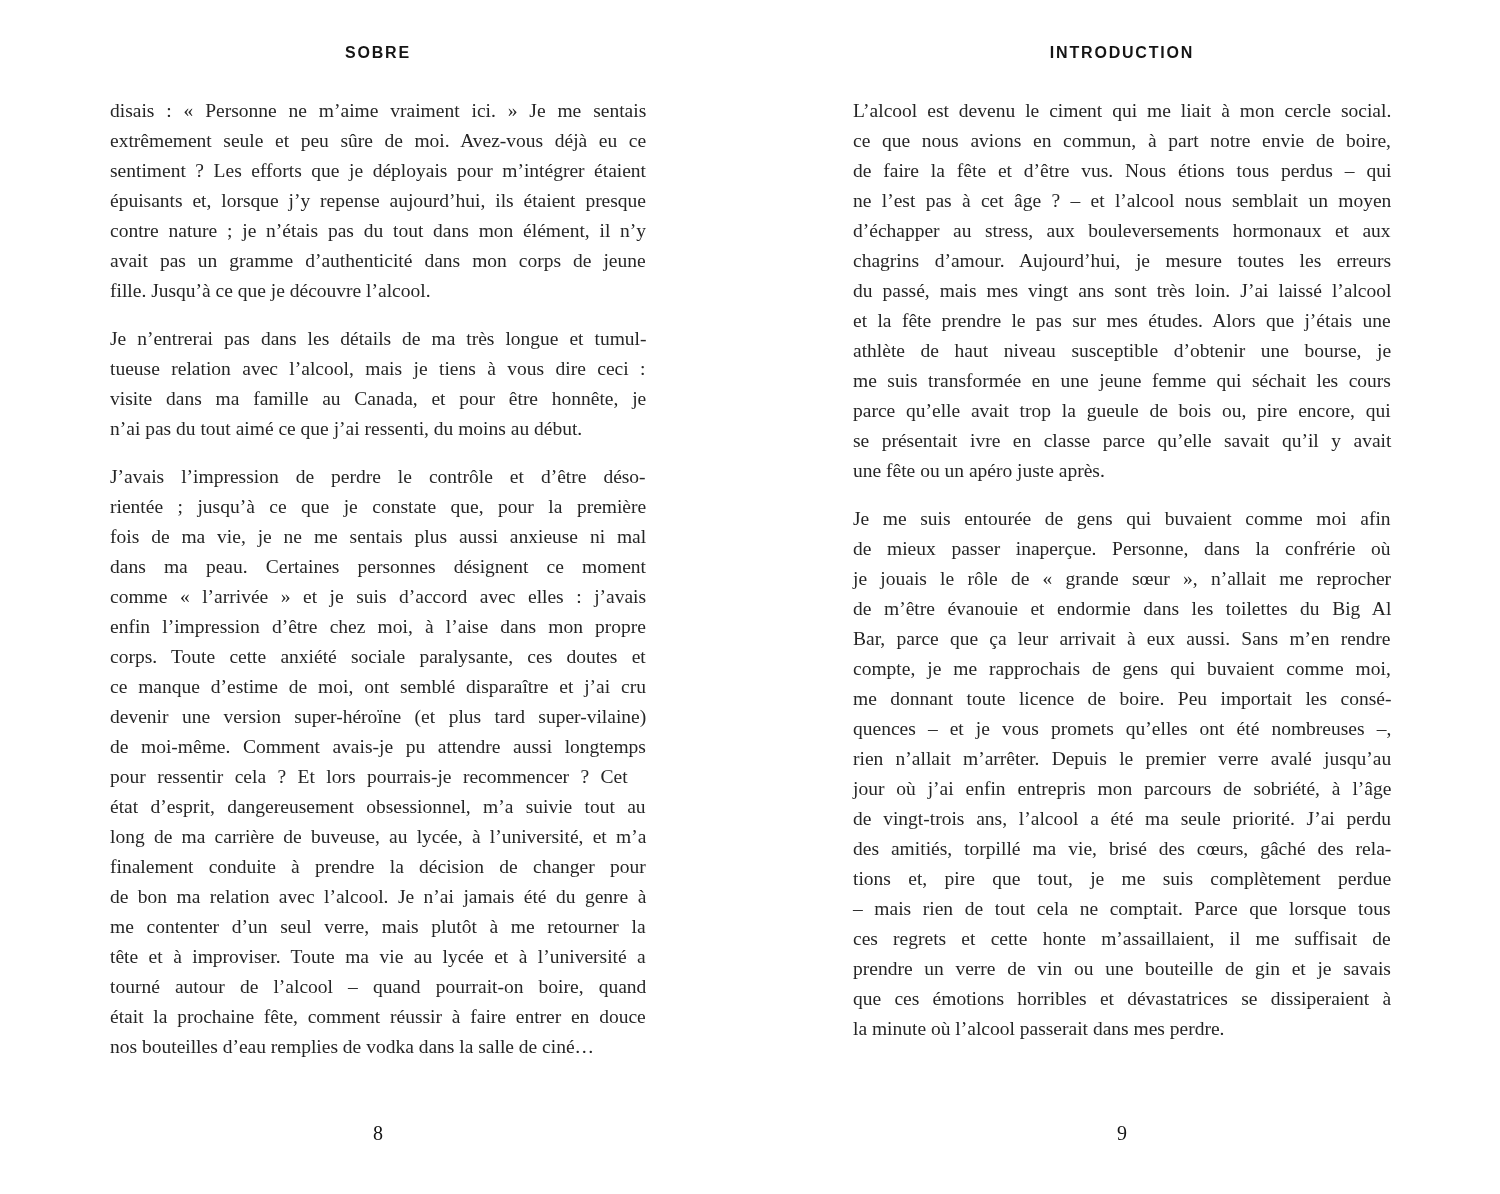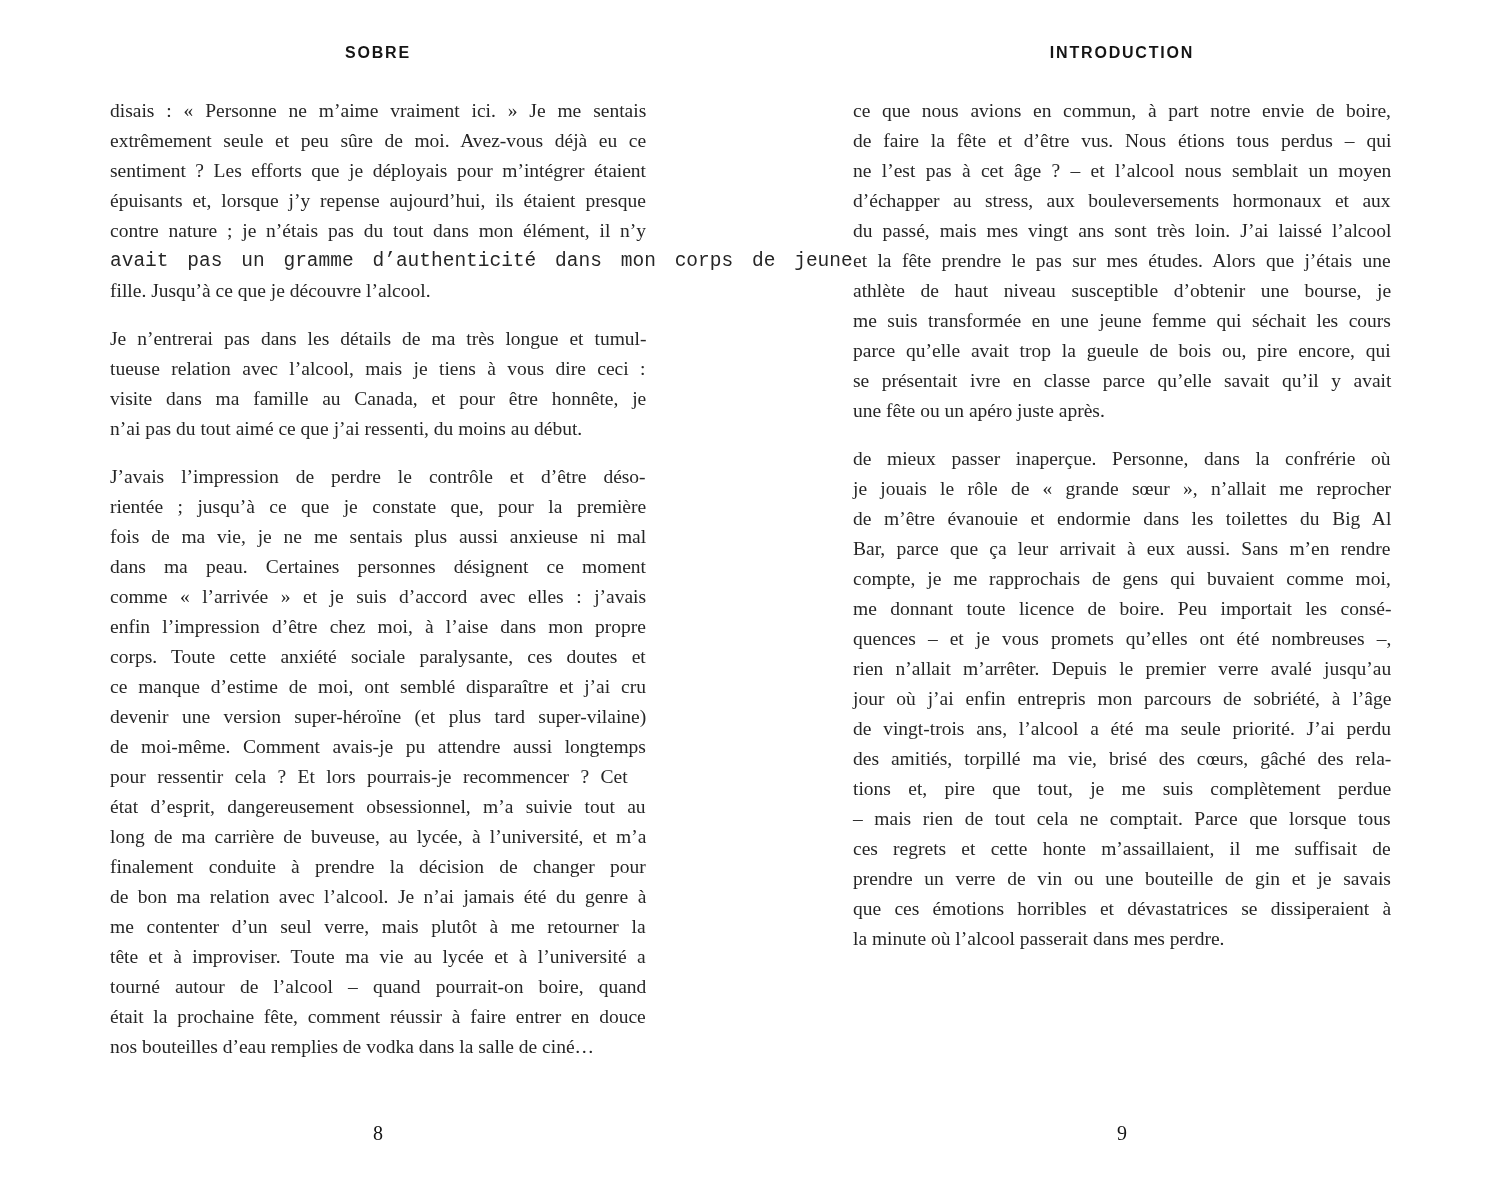--- a/index.html
+++ b/index.html
@@ -64,21 +64,21 @@
 
   <section class="page page-left">
     <header class="running-head">SOBRE</header>
     <div class="text-block">
         <div class="para">
           <div class="line" style="word-spacing: 7px; text-align: right;"><span>disais : « Personne ne m’aime vraiment ici. » Je me sentais</span></div>
           <div class="line" style="word-spacing: 6.7px;"><span>extrêmement seule et peu sûre de moi. Avez-vous déjà eu ce</span></div>
           <div class="line" style="word-spacing: 4.67px;"><span>sentiment ? Les efforts que je déployais pour m’intégrer étaient</span></div>
           <div class="line" style="word-spacing: 5px;"><span>épuisants et, lorsque j’y repense aujourd’hui, ils étaient presque</span></div>
           <div class="line" style="word-spacing: 4.92px;"><span>contre nature ; je n’étais pas du tout dans mon élément, il n’y</span></div>
-          <div class="line" style="word-spacing: 7.11px; font-family: Liberation Mono, monospace;"><span>avait pas un gramme d’authenticité dans mon corps de jeune</span></div>
+          <div class="line" style="word-spacing: 7.11px;"><span>avait pas un gramme d’authenticité dans mon corps de jeune</span></div>
           <div class="line line-last"><span>fille. Jusqu’à ce que je découvre l’alcool.</span></div>
         </div>
         <div class="para">
           <div class="line" style="word-spacing: 6.09px;"><span>Je n’entrerai pas dans les détails de ma très longue et tumul-</span></div>
           <div class="line" style="word-spacing: 6.55px;"><span>tueuse relation avec l’alcool, mais je tiens à vous dire ceci :</span></div>
           <div class="line" style="word-spacing: 8.9px;"><span>visite dans ma famille au Canada, et pour être honnête, je</span></div>
           <div class="line line-last"><span>n’ai pas du tout aimé ce que j’ai ressenti, du moins au début.</span></div>
         </div>
         <div class="para">
           <div class="line" style="word-spacing: 12.13px;"><span>J’avais l’impression de perdre le contrôle et d’être déso-</span></div>
@@ -103,33 +103,36 @@
           <div class="line line-last"><span>nos bouteilles d’eau remplies de vodka dans la salle de ciné…</span></div>
         </div>
       </div>
     <div class="folio">8</div>
   </section>
 
   <section class="page page-right">
     <header class="running-head">INTRODUCTION</header>
     <div class="text-block">
         <div class="para">
+          <div class="line" style="word-spacing: 5.09px;"><span>L’alcool est devenu le ciment qui me liait à mon cercle social.</span></div>
           <div class="line" style="word-spacing: 6.82px;"><span>ce que nous avions en commun, à part notre envie de boire,</span></div>
           <div class="line" style="word-spacing: 7px;"><span>de faire la fête et d’être vus. Nous étions tous perdus – qui</span></div>
           <div class="line" style="word-spacing: 5.46px;"><span>ne l’est pas à cet âge ? – et l’alcool nous semblait un moyen</span></div>
           <div class="line" style="word-spacing: 8.57px;"><span>d’échapper au stress, aux bouleversements hormonaux et aux</span></div>
+          <div class="line" style="word-spacing: 10.71px;"><span>chagrins d’amour. Aujourd’hui, je mesure toutes les erreurs</span></div>
           <div class="line" style="word-spacing: 5.18px;"><span>du passé, mais mes vingt ans sont très loin. J’ai laissé l’alcool</span></div>
           <div class="line" style="word-spacing: 5.5px;"><span>et la fête prendre le pas sur mes études. Alors que j’étais une</span></div>
           <div class="line" style="word-spacing: 10.75px;"><span>athlète de haut niveau susceptible d’obtenir une bourse, je</span></div>
           <div class="line" style="word-spacing: 5.6px;"><span>me suis transformée en une jeune femme qui séchait les cours</span></div>
           <div class="line" style="word-spacing: 5.91px;"><span>parce qu’elle avait trop la gueule de bois ou, pire encore, qui</span></div>
           <div class="line" style="word-spacing: 7.6px;"><span>se présentait ivre en classe parce qu’elle savait qu’il y avait</span></div>
           <div class="line line-last"><span>une fête ou un apéro juste après.</span></div>
         </div>
         <div class="para">
+          <div class="line" style="word-spacing: 8.7px;"><span>Je me suis entourée de gens qui buvaient comme moi afin</span></div>
           <div class="line" style="word-spacing: 10.75px;"><span>de mieux passer inaperçue. Personne, dans la confrérie où</span></div>
           <div class="line" style="word-spacing: 8.36px;"><span>je jouais le rôle de « grande sœur », n’allait me reprocher</span></div>
           <div class="line" style="word-spacing: 7.7px;"><span>de m’être évanouie et endormie dans les toilettes du Big Al</span></div>
           <div class="line" style="word-spacing: 6.36px;"><span>Bar, parce que ça leur arrivait à eux aussi. Sans m’en rendre</span></div>
           <div class="line" style="word-spacing: 7.11px;"><span>compte, je me rapprochais de gens qui buvaient comme moi,</span></div>
           <div class="line" style="word-spacing: 8.56px;"><span>me donnant toute licence de boire. Peu importait les consé-</span></div>
           <div class="line" style="word-spacing: 7.2px;"><span>quences – et je vous promets qu’elles ont été nombreuses –,</span></div>
           <div class="line" style="word-spacing: 7.38px;"><span>rien n’allait m’arrêter. Depuis le premier verre avalé jusqu’au</span></div>
           <div class="line" style="word-spacing: 7px;"><span>jour où j’ai enfin entrepris mon parcours de sobriété, à l’âge</span></div>
           <div class="line" style="word-spacing: 6.9px;"><span>de vingt-trois ans, l’alcool a été ma seule priorité. J’ai perdu</span></div>

